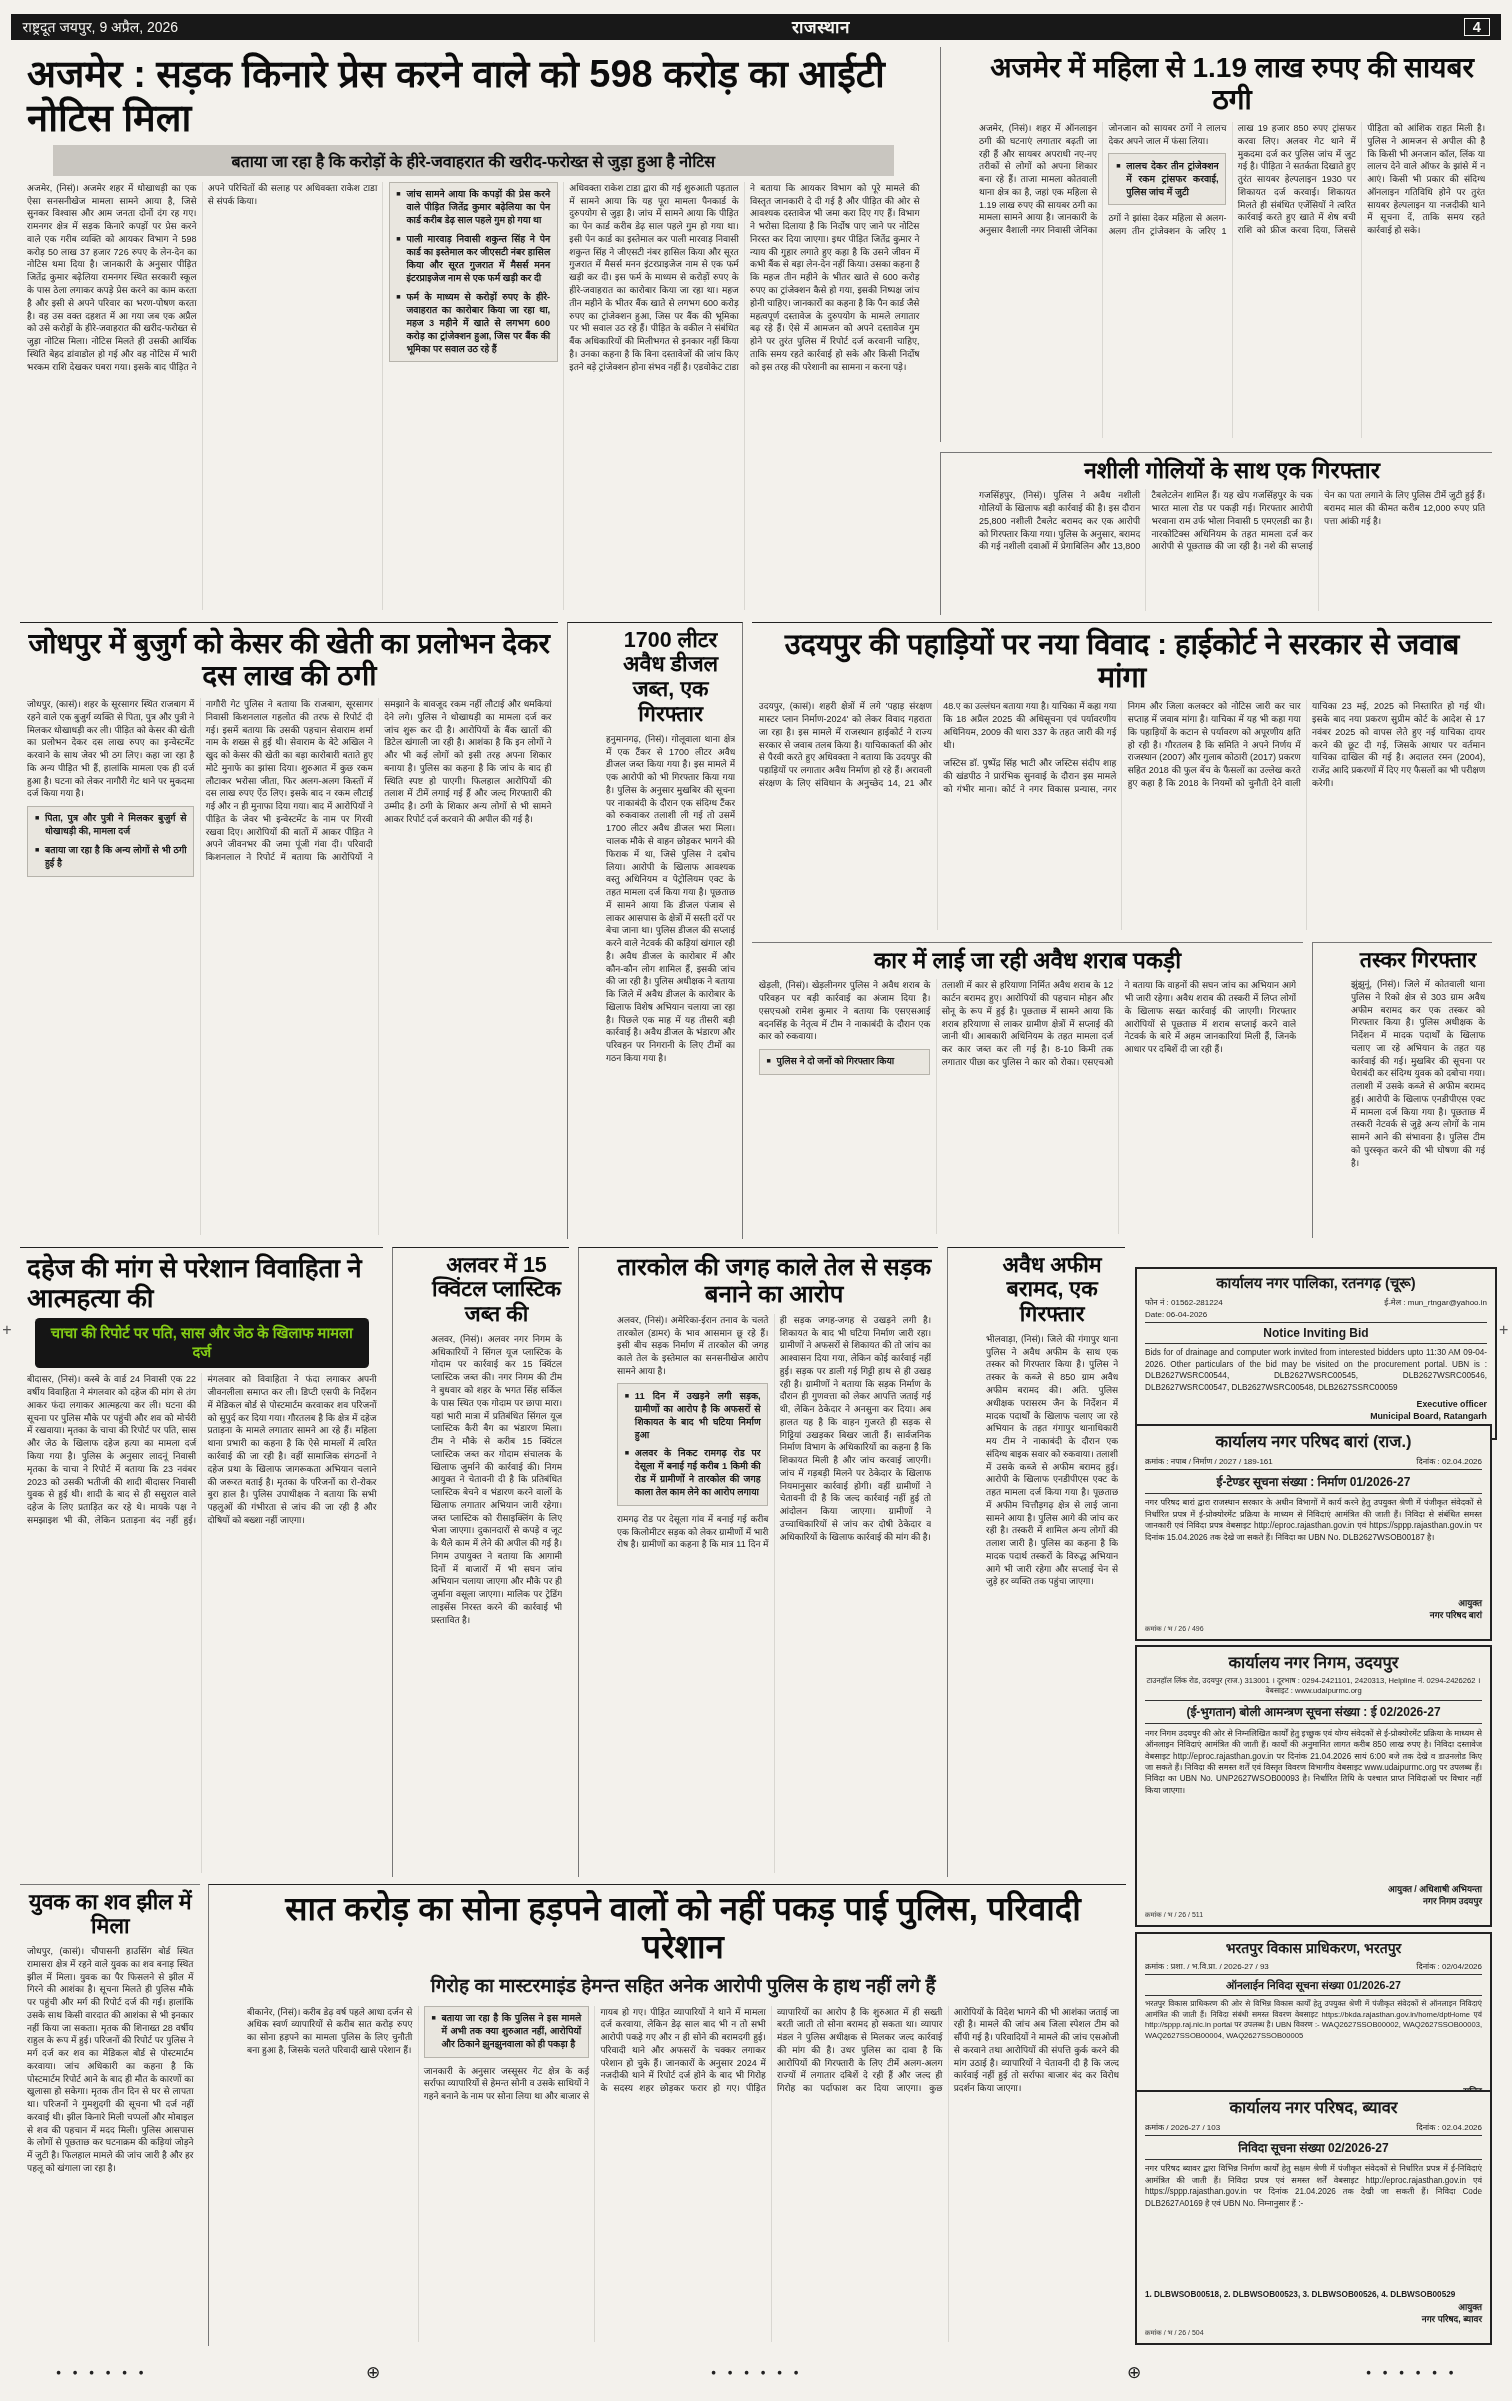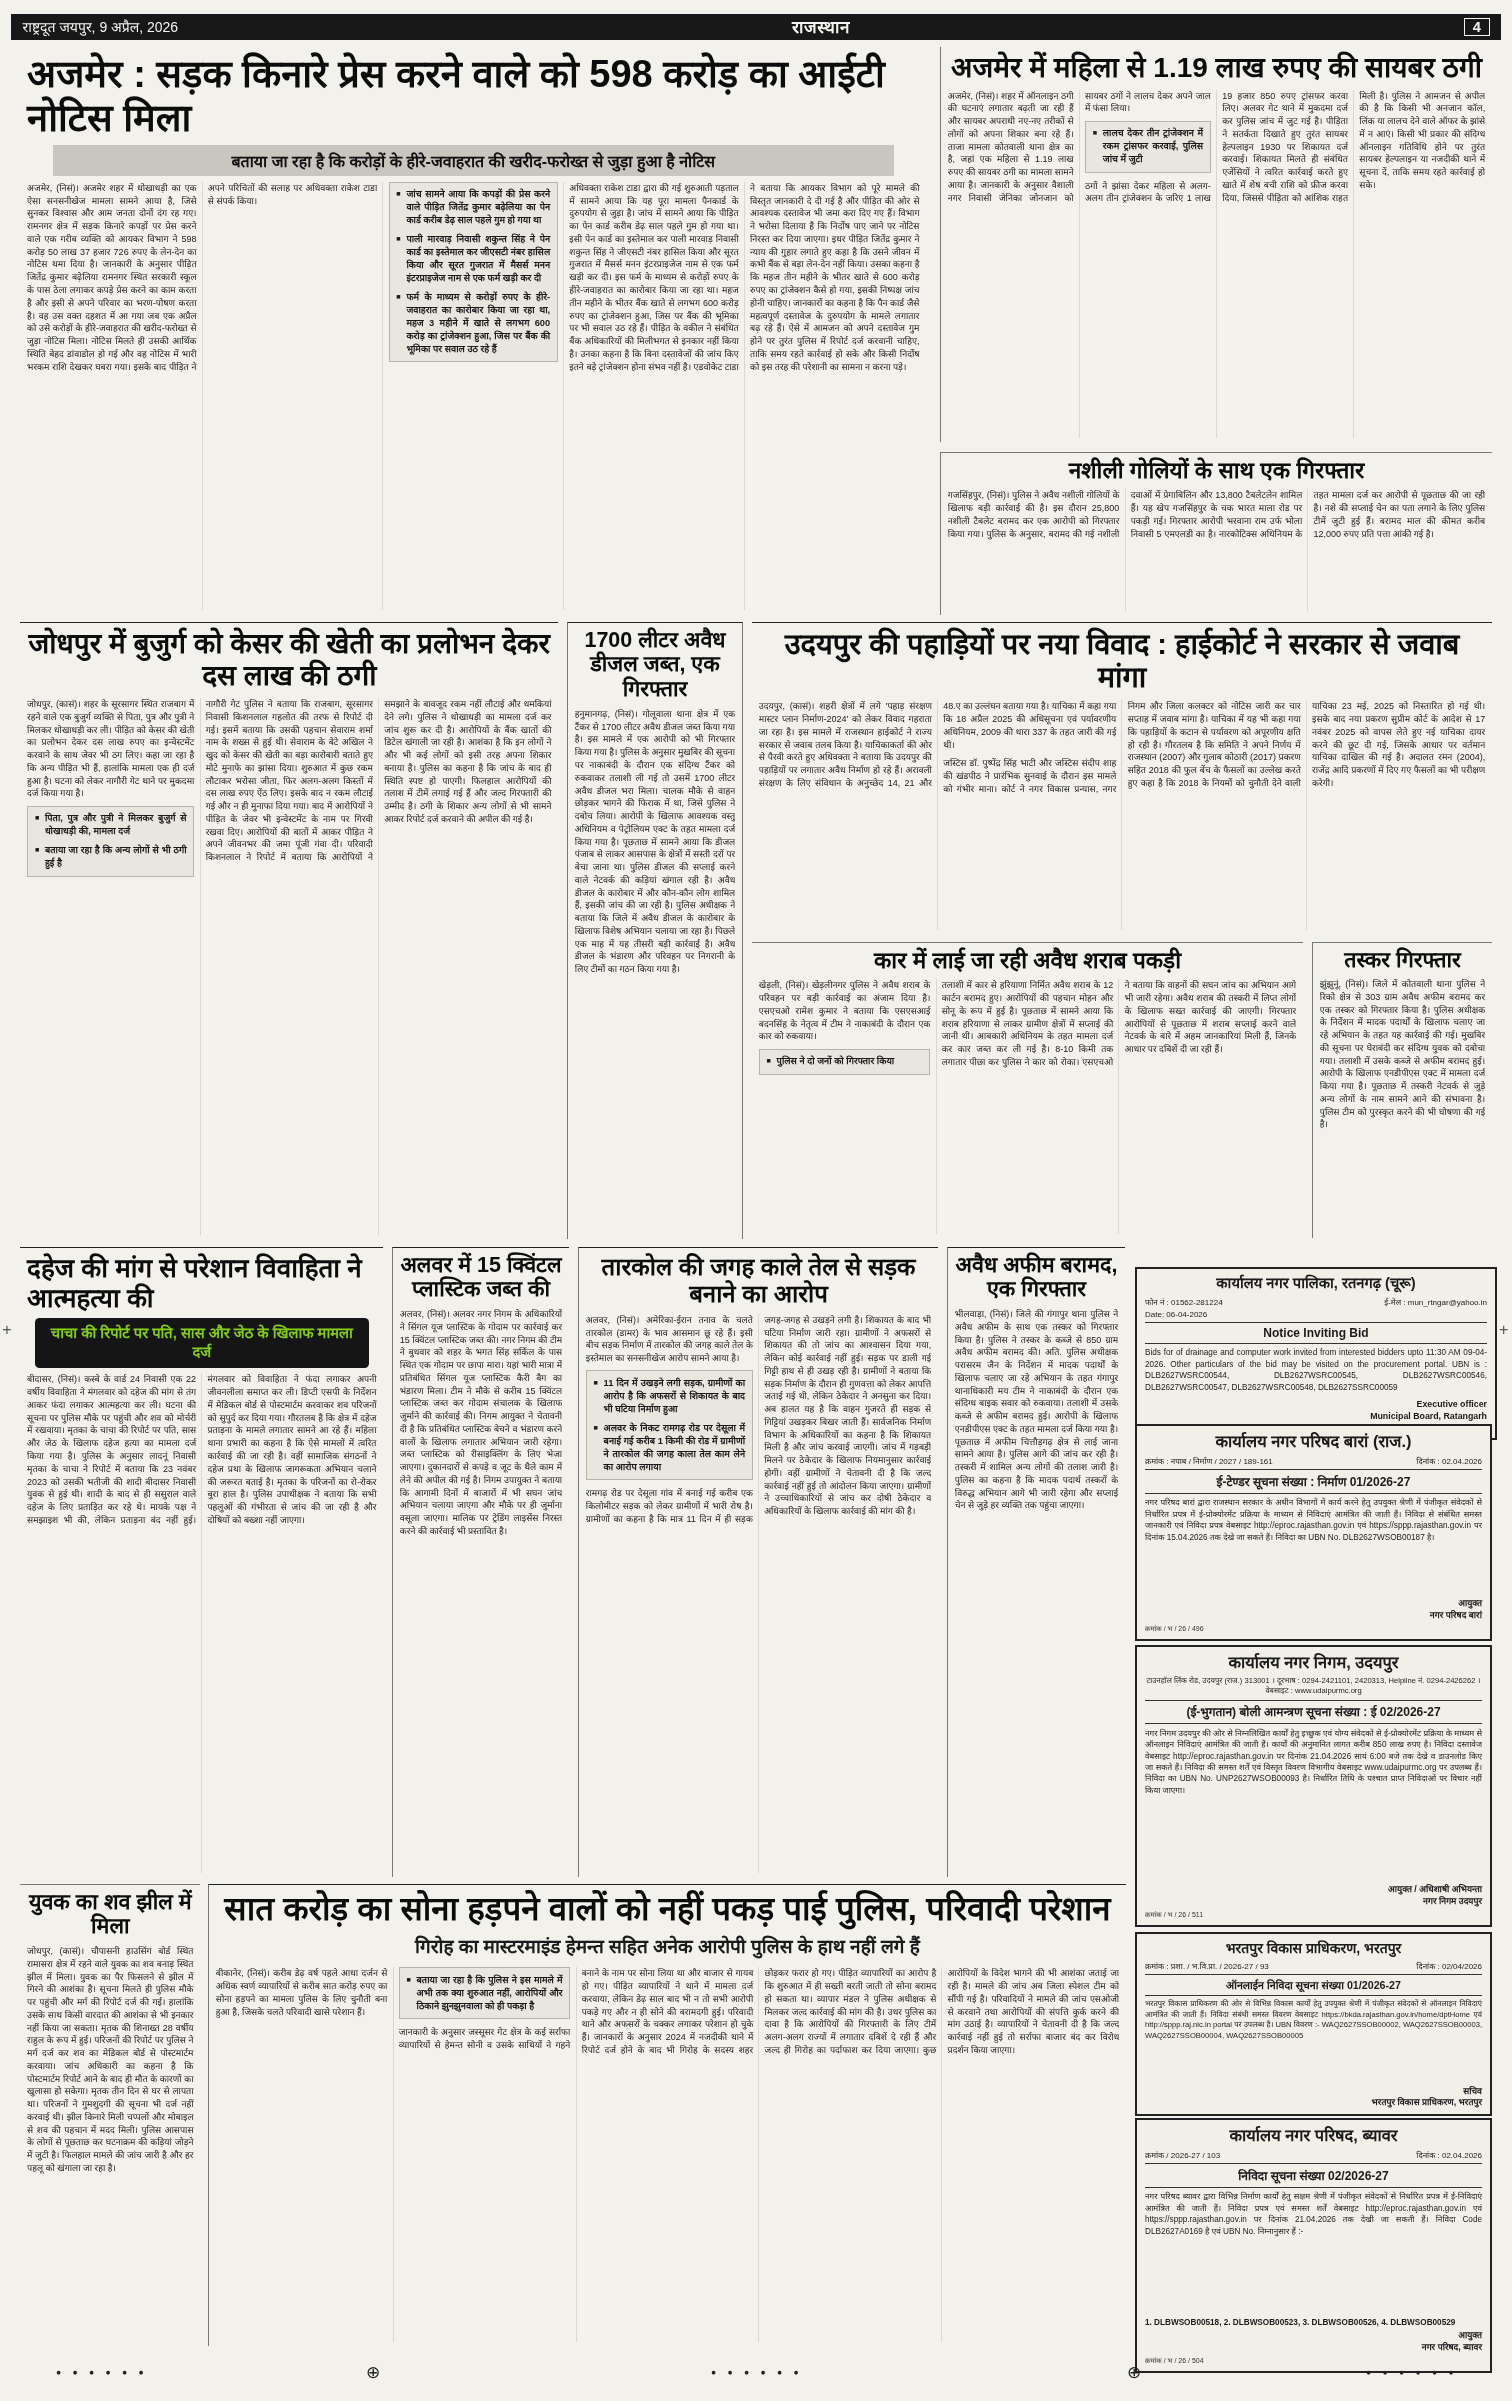--- a/index.html
+++ b/index.html
@@ -38,21 +38,21 @@
   .bullet { display:flex; gap:5.6px; font-weight:bold; font-size:9.3px; line-height:1.4; margin-bottom:5.6px; }
   .bullet:last-child { margin-bottom:0; }
   .sq { flex:0 0 auto; font-size:7.3px; line-height:1.7; }
   .bar-gray { background:#c9c6c0; color:#111; font-weight:bold; text-align:center; font-size:16px; padding:4.5px 6.8px; }
   .bar-black { background:#151515; color:#84cc16; font-weight:bold; text-align:center; font-size:14.7px; line-height:1.3; padding:5.6px 8px; border-radius:4.5px; }
   .subline { font-weight:800; text-align:center; font-size:19px; margin:0 0 2.3px 0; }
 
   
   .r-top2 { border-top:1.7px solid #222; }
   .r-top1 { border-top:0.6px solid #777; }
-  .r-left { border-left:0.6px solid #777; }
+  .r-left { border-left:0.6px solid #777;padding-left:38px; }
   .r-right { border-right:0.6px solid #777; }
 
   
   .ad {
     position:absolute; box-sizing:border-box; border:2.3px double #222;
     background:#f1efe8; padding:5.6px 8px; display:flex; flex-direction:column;
     gap:3.4px; overflow:hidden;
   }
   .ad-title { font-weight:800; text-align:center; font-size:16.4px; line-height:1.2; }
   .ad-addr { font-size:7.6px; text-align:center; line-height:1.35; }
@@ -292,21 +292,21 @@
       <span>दिनांक : 02/04/2026</span>
     </div>
     <div class="ad-heading" style="font-size:10.7px;">ऑनलाईन निविदा सूचना संख्या 01/2026-27</div>
     <div class="ad-body" style="font-size:7.6px;">भरतपुर विकास प्राधिकरण की ओर से विभिन्न विकास कार्यों हेतु उपयुक्त श्रेणी में पंजीकृत संवेदकों से ऑनलाइन निविदाएं आमंत्रित की जाती हैं। निविदा संबंधी समस्त विवरण वेबसाइट https://bkda.rajasthan.gov.in/home/dptHome एवं http://sppp.raj.nic.in portal पर उपलब्ध है। UBN विवरण :- WAQ2627SSOB00002, WAQ2627SSOB00003, WAQ2627SSOB00004, WAQ2627SSOB00005</div>
     <div class="ad-sign">
       <div>सचिव</div>
       <div>भरतपुर विकास प्राधिकरण, भरतपुर</div>
     </div>
   </div>
 
-  <div class="ad" style="left:1135px;top:2090px;width:357px;height:255px;margin-top:28px;">
+  <div class="ad" style="left:1135px;top:2090px;width:357px;height:255px;">
     <div class="ad-title">कार्यालय नगर परिषद, ब्यावर</div>
     <div class="ad-meta">
       <span>क्रमांक / 2026-27 / 103</span>
       <span>दिनांक : 02.04.2026</span>
     </div>
     <div class="ad-heading">निविदा सूचना संख्या 02/2026-27</div>
     <div class="ad-body">नगर परिषद ब्यावर द्वारा विभिन्न निर्माण कार्यों हेतु सक्षम श्रेणी में पंजीकृत संवेदकों से निर्धारित प्रपत्र में ई-निविदाएं आमंत्रित की जाती हैं। निविदा प्रपत्र एवं समस्त शर्तें वेबसाइट http://eproc.rajasthan.gov.in एवं https://sppp.rajasthan.gov.in पर दिनांक 21.04.2026 तक देखी जा सकती हैं। निविदा Code DLB2627A0169 है एवं UBN No. निम्नानुसार हैं :-</div>
     <div class="ad-list">1. DLBWSOB00518,  2. DLBWSOB00523,  3. DLBWSOB00526,  4. DLBWSOB00529</div>
     <div class="ad-sign">
       <div>आयुक्त</div>

